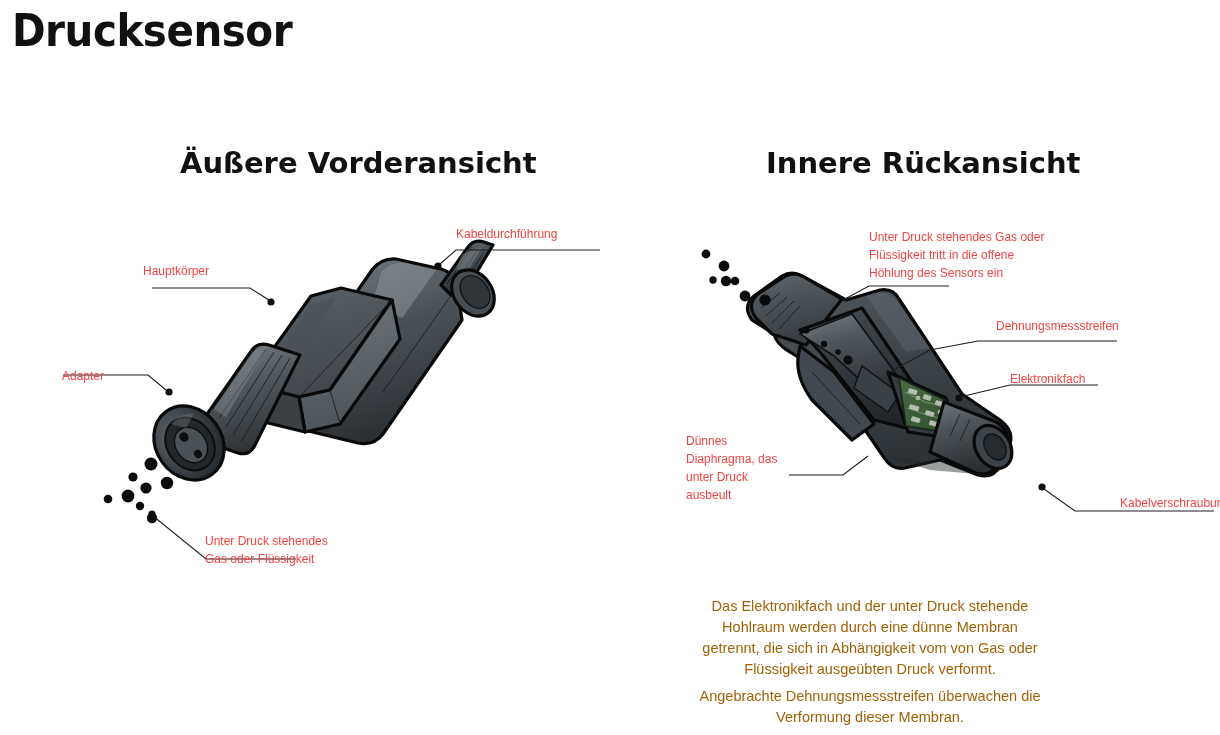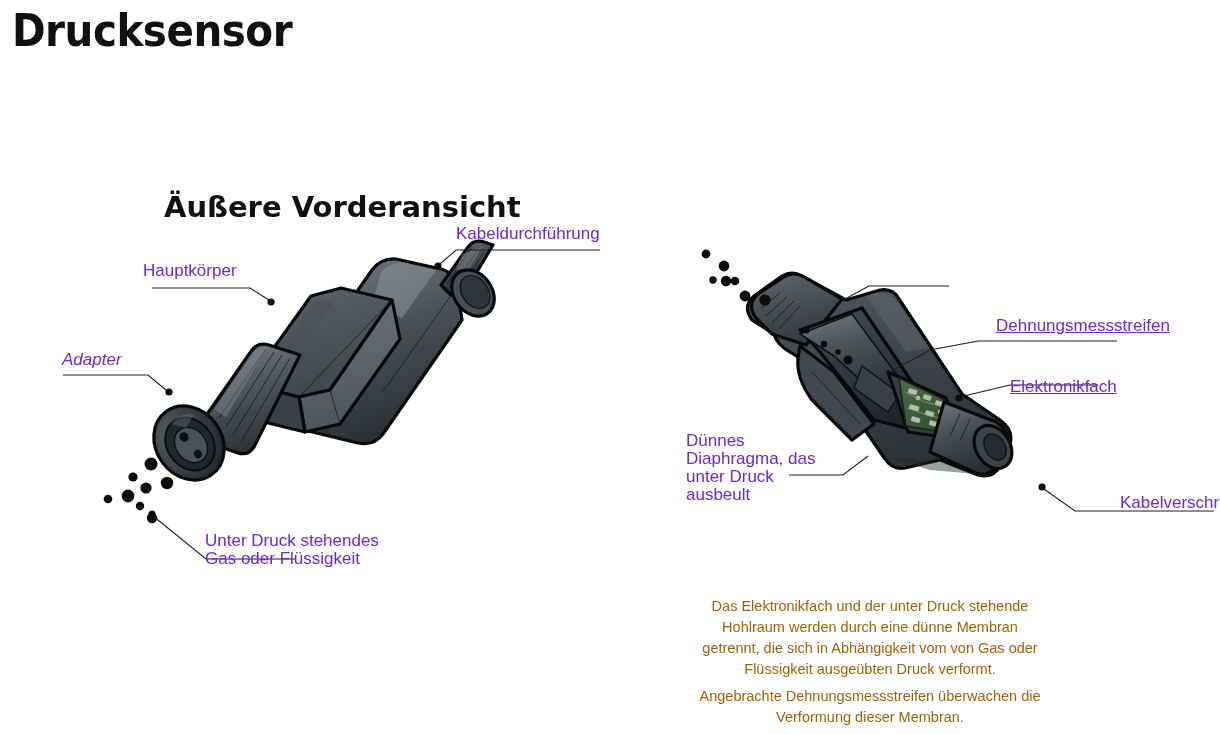--- a/index.html
+++ b/index.html
@@ -35,29 +35,29 @@
     font-stretch: condensed;
   }
   .panel-heading {
     position: absolute;
     font-size: 29px;
     font-weight: bold;
     color: #111111;
     font-family: "DejaVu Sans", "Liberation Sans", sans-serif;
     white-space: nowrap;
   }
-  #heading-left  { left: 164px; top: 146px; margin-top: 44px; }
+  #heading-left  { left: 180px; top: 146px; }
   #heading-right { left: 766px; top: 146px; }
 
   
   .callout {
     position: absolute;
-    font-size: 17px;
+    font-size: 12px;
     line-height: 18px;
-    color: #6d28d9;
+    color: #ef4444;
     white-space: pre-line;
     font-family: "Liberation Sans", "DejaVu Sans", sans-serif;
   }
 
   
   .caption {
     position: absolute;
     font-size: 14.5px;
     line-height: 21px;
     text-align: center;
@@ -89,20 +89,21 @@
   .hair     { stroke: #15181a; stroke-width: 0.8; fill: none; }
 </style>
 </head>
 <body>
 
 <div class="page">
 
   <div id="page-title">Drucksensor</div>
 
   <div class="panel-heading" id="heading-left">Äußere Vorderansicht</div>
+  <div class="panel-heading" id="heading-right">Innere Rückansicht</div>
 
   <svg class="layer" viewBox="0 0 1220 735" xmlns="http://www.w3.org/2000/svg">
     <defs>
 
       <linearGradient id="barrelL" x1="0" y1="0" x2="0.35" y2="1">
         <stop offset="0%" stop-color="#7d858a"></stop>
         <stop offset="22%" stop-color="#646c72"></stop>
         <stop offset="52%" stop-color="#4a5156"></stop>
         <stop offset="78%" stop-color="#3a4045"></stop>
         <stop offset="100%" stop-color="#2c3135"></stop>
@@ -397,29 +398,32 @@
 
       <path class="leader" d="M 1214 511 L 1075 511 L 1044 489"></path>
       <circle class="dot" cx="1042" cy="487" r="3.6"></circle>
     </g>
   </svg>
 
   <div class="callout" style="left:456px; top:225px;">Kabeldurchführung</div>
 
   <div class="callout" style="left:143px; top:262px;">Hauptkörper</div>
 
-  <div class="callout" style="left:62px; top:351px;font-style:italic;">Adapter</div>
+  <div class="callout" style="left:62px; top:367px;">Adapter</div>
 
   <div class="callout" style="left:205px; top:524px;margin-top:8px;">Unter Druck stehendes
 Gas oder Flüssigkeit</div>
 
-
-  <div class="callout" style="left:996px; top:317px;text-decoration:underline;">Dehnungsmessstreifen</div>
-
-  <div class="callout" style="left:1010px; top:378px;text-decoration:underline;">Elektronikfach</div>
+  <div class="callout" style="left:869px; top:228px;">Unter Druck stehendes Gas oder
+Flüssigkeit tritt in die offene
+Höhlung des Sensors ein</div>
+
+  <div class="callout" style="left:996px; top:317px;">Dehnungsmessstreifen</div>
+
+  <div class="callout" style="left:1010px; top:370px;">Elektronikfach</div>
 
   <div class="callout" style="left:686px; top:432px;">Dünnes
 Diaphragma, das
 unter Druck
 ausbeult</div>
 
   <div class="callout" style="left:1100px; top:494px;margin-left:20px;">Kabelverschraubung</div>
 
 
   <div class="caption" style="left:645px; top:596px; width:450px;">Das Elektronikfach und der unter Druck stehende

